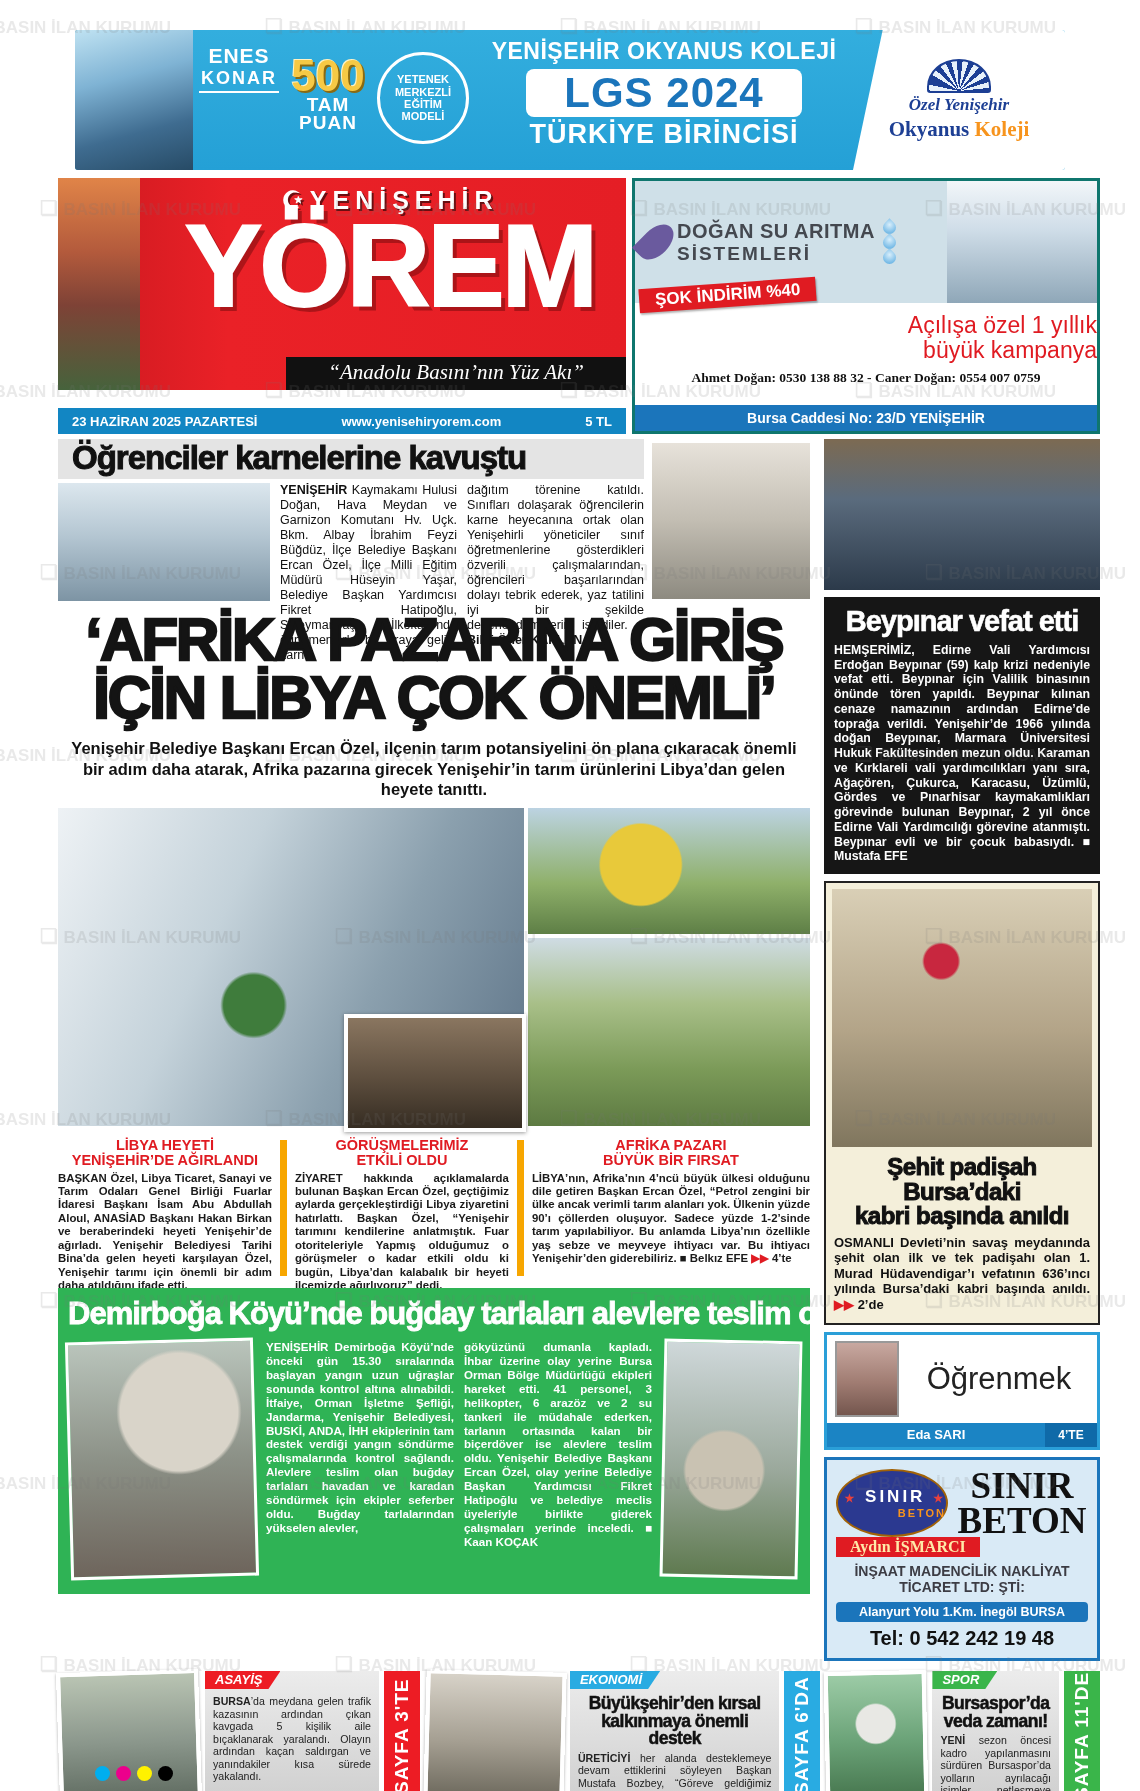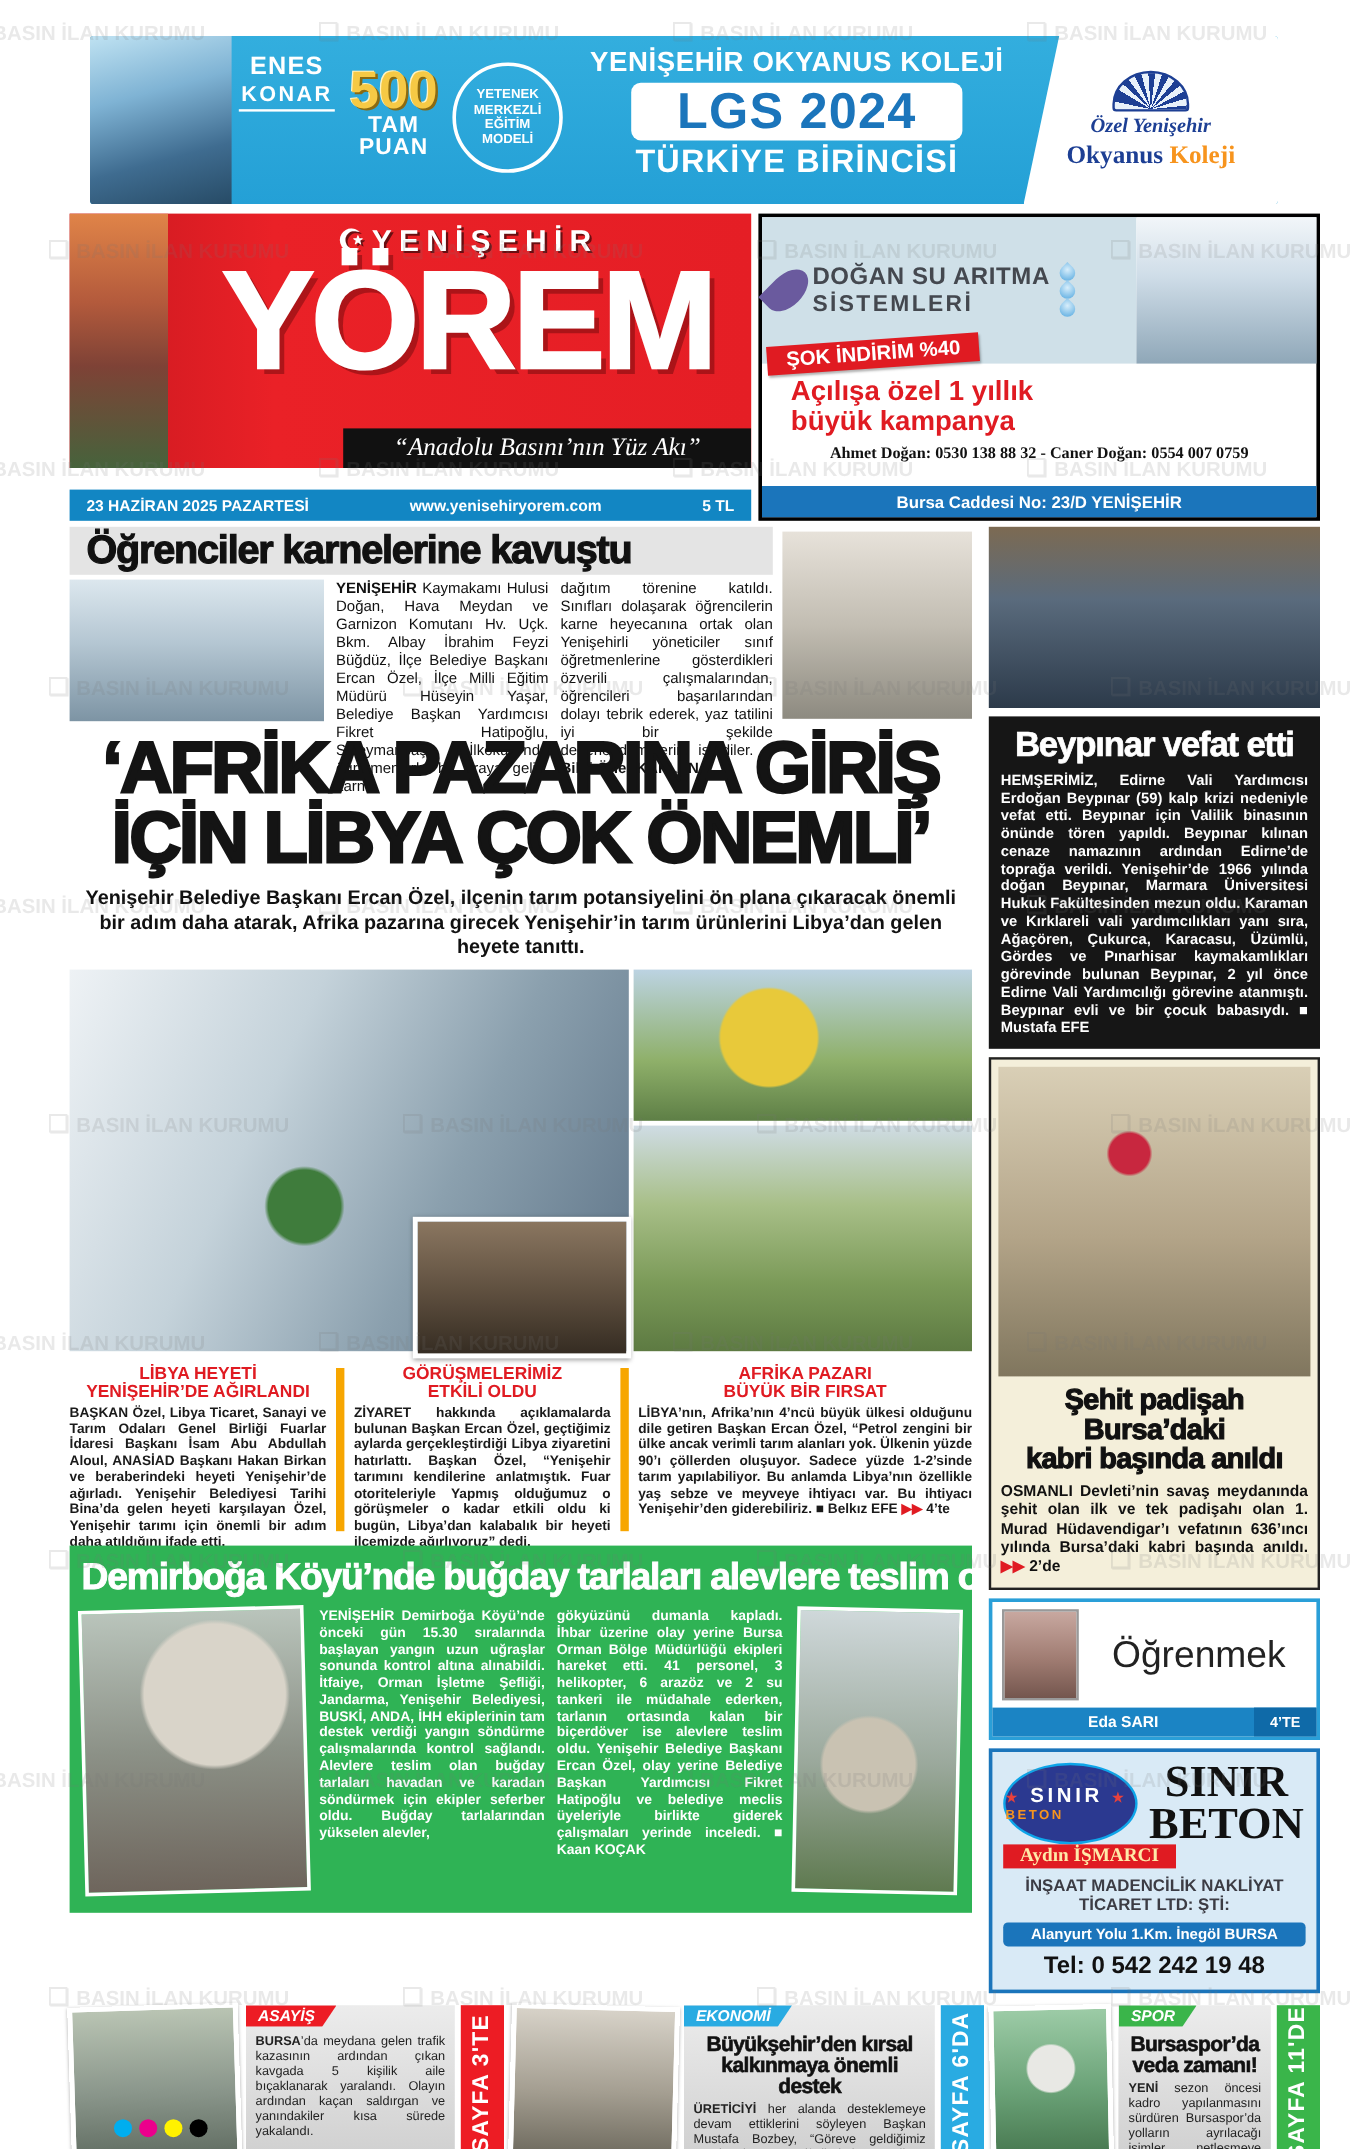--- a/index.html
+++ b/index.html
@@ -47,32 +47,32 @@
   .mh-text{margin-left:96px;height:100%;position:relative;}
   .mh-city{color:#fff;font-weight:bold;font-size:25px;letter-spacing:6px;padding-top:8px;text-shadow:2px 2px 0 rgba(0,0,0,.55);text-align:center;}
   .mh-city .crescent{letter-spacing:0;margin-right:6px;}
   .mh-title{color:#fff;font-weight:bold;font-size:116px;line-height:.88;letter-spacing:-3px;text-align:center;
     text-shadow:5px 5px 0 rgba(60,0,0,.35);-webkit-text-stroke:2px #fff;}
   .mh-slogan-bar{position:absolute;right:0;bottom:0;width:72%;background:#111;color:#fff;text-align:center;
     font-family:"Liberation Serif",serif;font-style:italic;font-size:21px;padding:3px 0 5px;}
   .date-bar{height:26px;background:#1286c3;color:#fff;font-weight:bold;font-size:13px;
     display:flex;align-items:center;justify-content:space-between;padding:0 14px;margin-top:18px;}
   
-  .ad-box{width:468px;border:3px solid #000000;background:#fff;display:flex;flex-direction:column;}
+  .ad-box{width:468px;border:3px solid #0f766e;background:#fff;display:flex;flex-direction:column;}
   .ad-top{position:relative;height:122px;display:flex;}
   .ad-brand-panel{flex:1;background:#cfe0e8;display:flex;align-items:center;gap:8px;padding:6px 8px;}
   .flame-logo{width:26px;height:42px;background:#6a5a9e;border-radius:50% 50% 50% 0;transform:rotate(45deg);flex:0 0 auto;}
   .ad-brand1{font-weight:bold;font-size:20px;color:#44484f;letter-spacing:.5px;}
   .ad-brand2{font-weight:bold;font-size:19px;color:#44484f;letter-spacing:2px;}
   .drops{display:flex;flex-direction:column;gap:2px;}
   .drop{width:13px;height:13px;background:radial-gradient(circle at 35% 35%,#d8eefb,#4aa3dd);border-radius:0 50% 50% 50%;transform:rotate(45deg);}
   .ad-product-photo{width:150px;background:linear-gradient(180deg,#f2f6f9 0%,#cfdde8 40%,#8fa7b8 100%);}
   .ad-ribbon{position:absolute;left:4px;bottom:-4px;background:#e01b22;color:#fff;font-weight:bold;font-size:17px;
     padding:2px 16px;transform:rotate(-4deg);box-shadow:1px 2px 2px rgba(0,0,0,.3);}
-  .ad-campaign{text-align:left;color:#e01b22;font-weight:bold;font-size:23px;line-height:1.1;padding-top:10px;padding-left:24px;}
+  .ad-campaign{text-align:right;color:#e01b22;font-weight:normal;font-size:23px;line-height:1.1;padding-top:10px;padding-left:24px;}
   .ad-contacts{text-align:center;font-weight:bold;font-size:13.5px;color:#111;padding:6px 2px 4px;font-family:Liberation Serif, serif;}
   .ad-address{margin-top:auto;height:26px;background:#1b75bb;color:#fff;font-weight:bold;font-size:14px;
     display:flex;align-items:center;justify-content:center;}
   
   .body-row{display:flex;gap:14px;margin-top:5px;height:1222px;}
   .left-col{flex:1;display:flex;flex-direction:column;min-width:0;}
   .right-col{width:276px;flex:0 0 auto;display:flex;flex-direction:column;gap:7px;}
   .ph{background:#ccc;}
   
   .karne{display:flex;gap:8px;height:162px;}
@@ -132,22 +132,22 @@
   .og-row{display:flex;align-items:center;gap:10px;padding:6px 8px;}
   .author-photo{width:64px;height:76px;border:2px solid #999;background:linear-gradient(180deg,#c8a8a0 0%,#a07c72 55%,#74564e 100%);flex:0 0 auto;}
   .og-title{flex:1;text-align:center;font-size:31px;color:#222;}
   .og-bar{height:24px;background:#1b84c4;display:flex;align-items:center;}
   .og-author{flex:1;text-align:center;color:#fff;font-weight:bold;font-size:13px;}
   .og-page{width:52px;background:#0f6aa8;color:#fff;font-weight:bold;font-size:12px;text-align:center;align-self:stretch;
     display:flex;align-items:center;justify-content:center;}
   
   .sinir-ad{border:3px solid #1b75bb;background:#d9eaf6;padding:8px 9px 8px;flex:1;}
   .sa-top{display:flex;align-items:center;gap:8px;}
-  .sa-logo{width:112px;height:68px;background:#2b3990;border:2px solid #0ea5e9;border-radius:50%;
-    display:flex;flex-direction:column;align-items:flex-start;justify-content:center;color:#fff;flex:0 0 auto;}
+  .sa-logo{width:112px;height:68px;background:#2b3990;border:2px solid #a16207;border-radius:50%;
+    display:flex;flex-direction:column;align-items:flex-end;justify-content:center;color:#fff;flex:0 0 auto;}
   .sa-logo .s1{font-weight:bold;font-size:17px;letter-spacing:3px;}
   .sa-logo .s1 .star{color:#e8413c;font-size:11px;}
   .sa-logo .s2{color:#f7941d;font-weight:bold;font-size:11px;letter-spacing:2px;}
   .sa-title{flex:1;text-align:center;font-family:"Liberation Serif",serif;font-weight:bold;font-size:37px;line-height:.95;color:#111;}
   .sa-person{display:inline-block;background:#e01b22;color:#ffe9a8;font-family:"Liberation Serif",serif;
     font-weight:bold;font-size:16px;padding:1px 14px;margin-top:-6px;}
   .sa-sub{text-align:center;font-weight:bold;font-size:14px;color:#3c3c44;line-height:1.15;margin:6px 0 4px;}
   .sa-items{display:flex;gap:2px;}
   .sa-items ul{list-style:none;margin:0;padding:0;flex:1;}
   .sa-items li{font-size:12.8px;font-weight:bold;color:#222;line-height:1.25;padding-left:13px;position:relative;}

